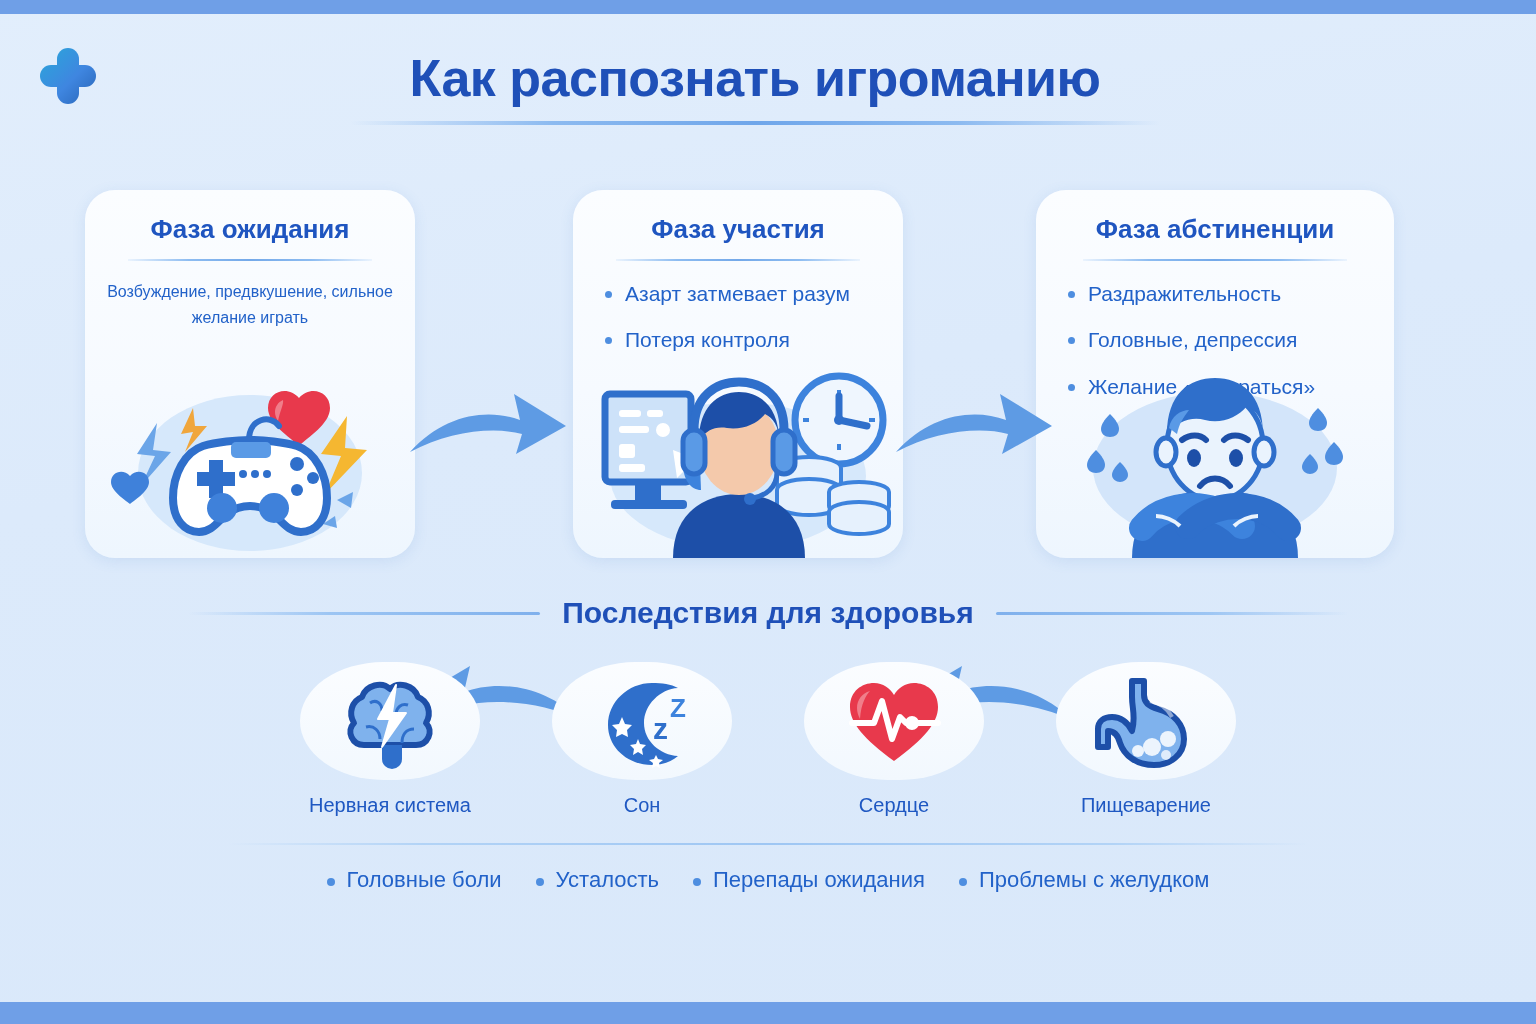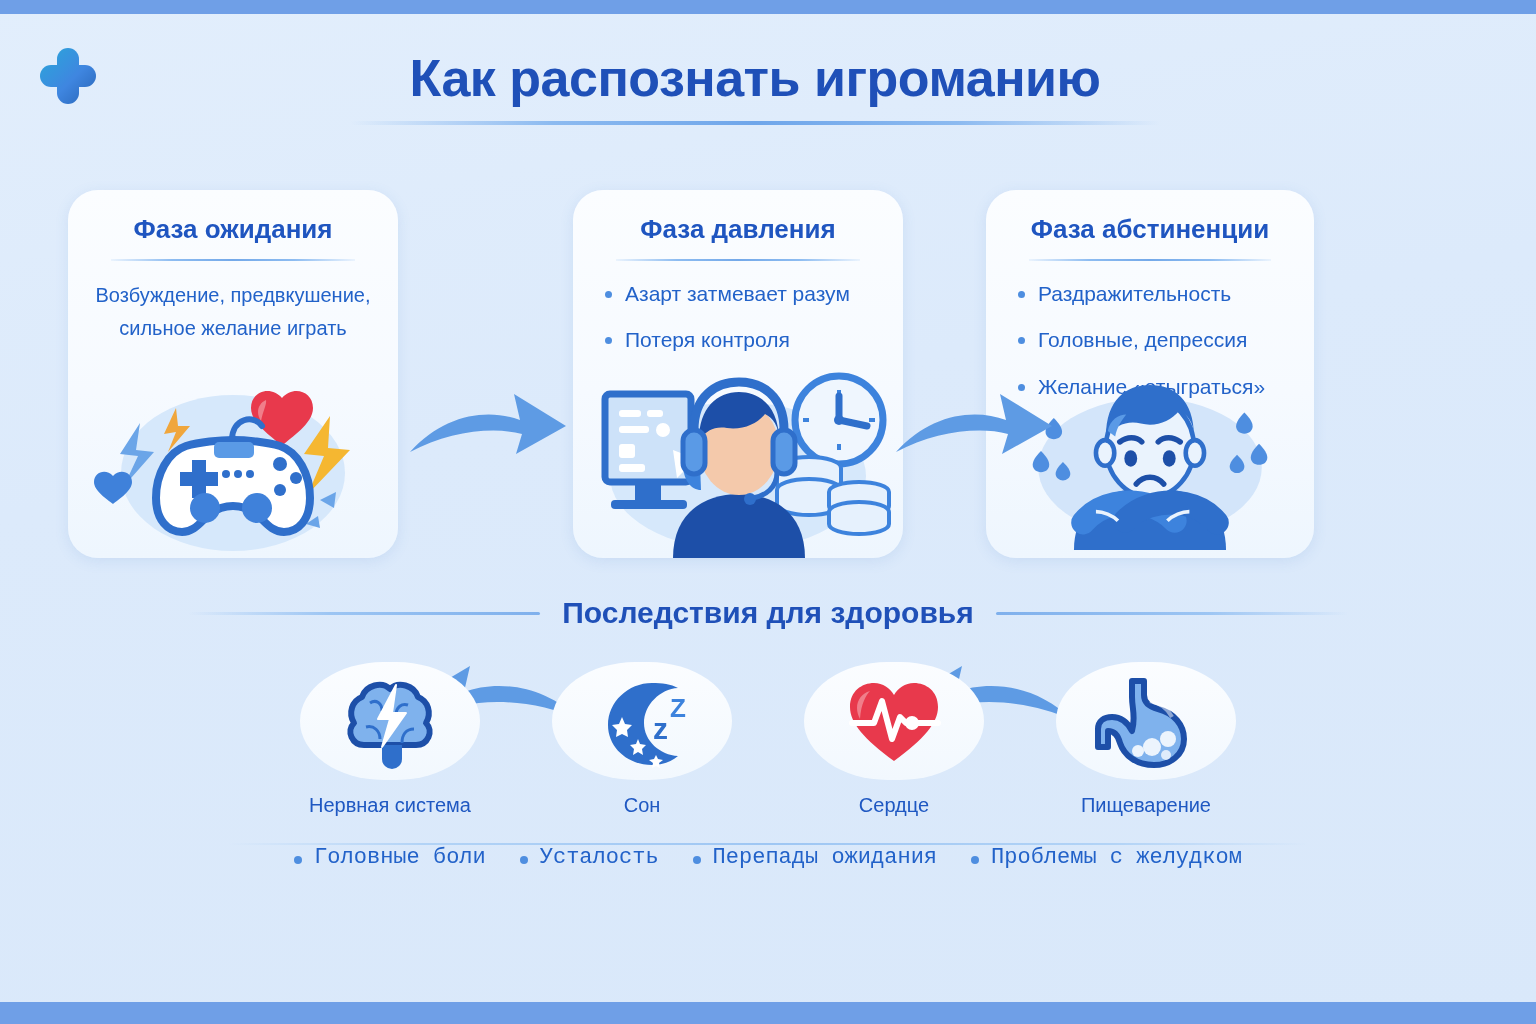--- a/index.html
+++ b/index.html
@@ -108,42 +108,42 @@
   }
   .card {
     position: absolute;
     top: 0;
     width: 330px;
     height: 368px;
     border-radius: 30px;
     background: linear-gradient(180deg, #fbfdff 0%, #f6faff 55%, #eef6fe 100%);
     box-shadow: 0 3px 14px rgba(80,130,200,0.13);
   }
-  .card.c1 { left: 68px; }
+  .card.c1 { left: 85px; }
   .card.c2 { left: 573px; }
-  .card.c3 { left: 986px; width: 328px; }
+  .card.c3 { left: 1036px; width: 358px; }
 
   .card-title {
     margin-top: 24px;
     text-align: center;
     font-size: 26px;
     font-weight: bold;
     color: #1f55c0;
     white-space: nowrap;
   }
   .card-rule {
     margin: 14px auto 0;
     width: 74%;
     height: 2px;
     background: linear-gradient(90deg, rgba(150,195,245,0.15), #8dbcf1 25%, #74a9e9 50%, #8dbcf1 75%, rgba(150,195,245,0.15));
   }
   .card-body { margin-top: 18px; }
   .card-para {
     text-align: center;
-    font-size: 20px;
+    font-size: 16px;
     line-height: 1.65;
     color: #2262c9;
     padding: 0 12px;
   }
   .bullet-list {
     list-style: none;
     margin: 0;
     padding: 0 0 0 28px;
   }
   .bullet-list li {
@@ -251,21 +251,21 @@
     width: 1080px;
     height: 2px;
     margin: 26px auto 0;
     background: linear-gradient(90deg, rgba(160,200,245,0), #b2d3f6 18%, #9ec6f3 50%, #b2d3f6 82%, rgba(160,200,245,0));
   }
   .sym-row {
     display: flex;
     justify-content: center;
     align-items: center;
     gap: 34px;
-    font-family: Liberation Mono, monospace;
+    margin-top: 22px;
   }
   .sym {
     position: relative;
     font-size: 22px;
     color: #2262c9;
     padding-left: 20px;
     white-space: nowrap;
   }
   .sym::before {
     content: "";
@@ -337,21 +337,21 @@
           <circle cx="228" cy="110" r="6" fill="#2f6fcb"></circle>
           <circle cx="212" cy="122" r="6" fill="#2f6fcb"></circle>
 
           <circle cx="137" cy="140" r="15" fill="#3f81da"></circle>
           <circle cx="189" cy="140" r="15" fill="#3f81da"></circle>
         </svg>
       </div>
     </div>
 
     <div class="card c2">
-      <div class="card-title">Фаза давления</div>
+      <div class="card-title">Фаза участия</div>
       <div class="card-rule"></div>
       <div class="card-body">
         <ul class="bullet-list">
           <li>Азарт затмевает разум</li>
           <li>Потеря контроля</li>
         </ul>
       </div>
       <div class="illus">
         <svg viewBox="0 0 330 190" xmlns="http://www.w3.org/2000/svg">
           <ellipse cx="165" cy="108" rx="128" ry="74" fill="#d6e8fb"></ellipse>

